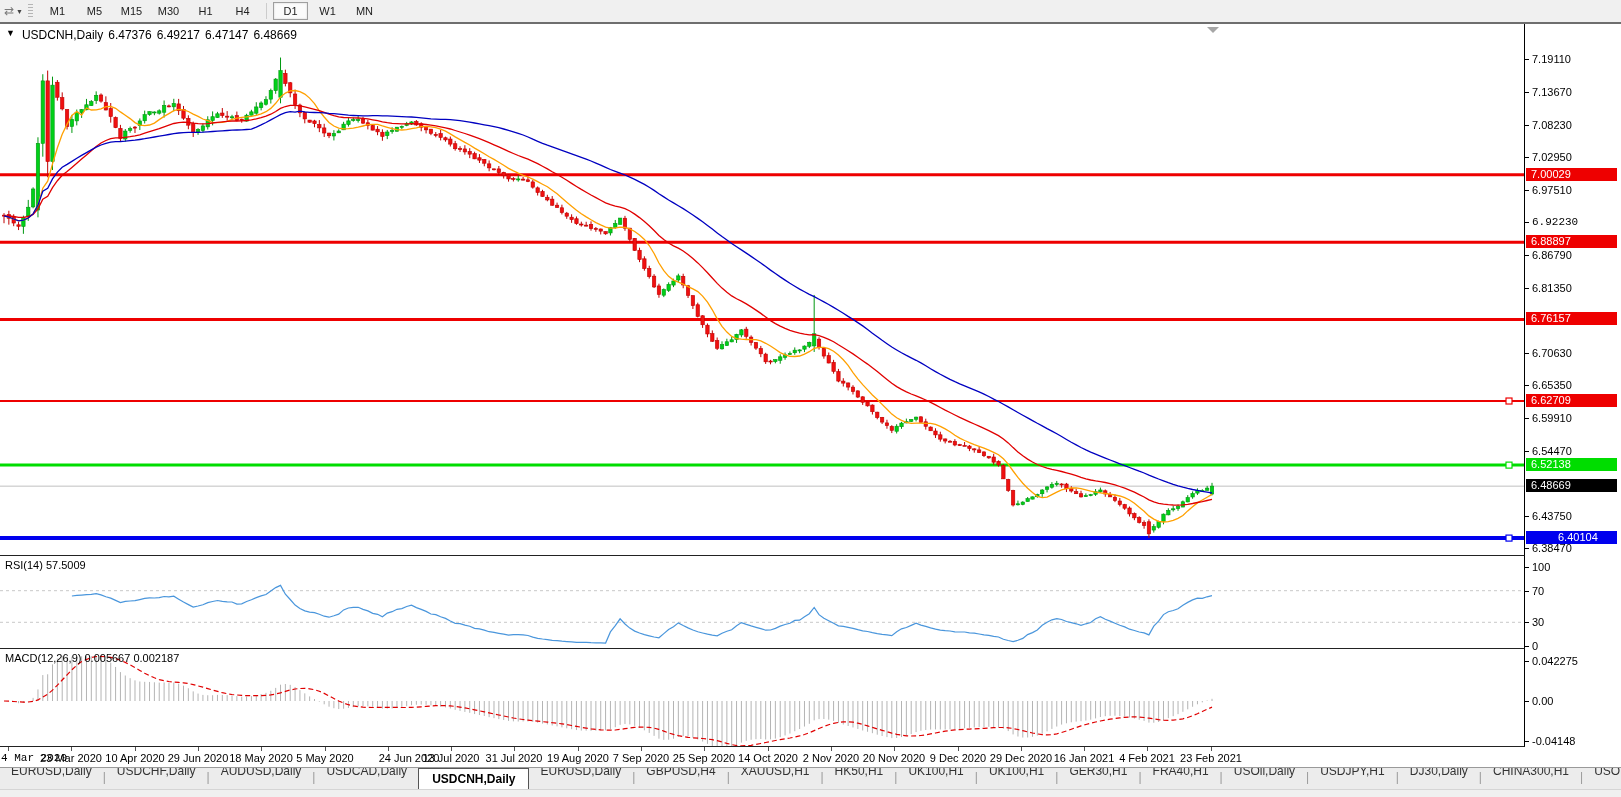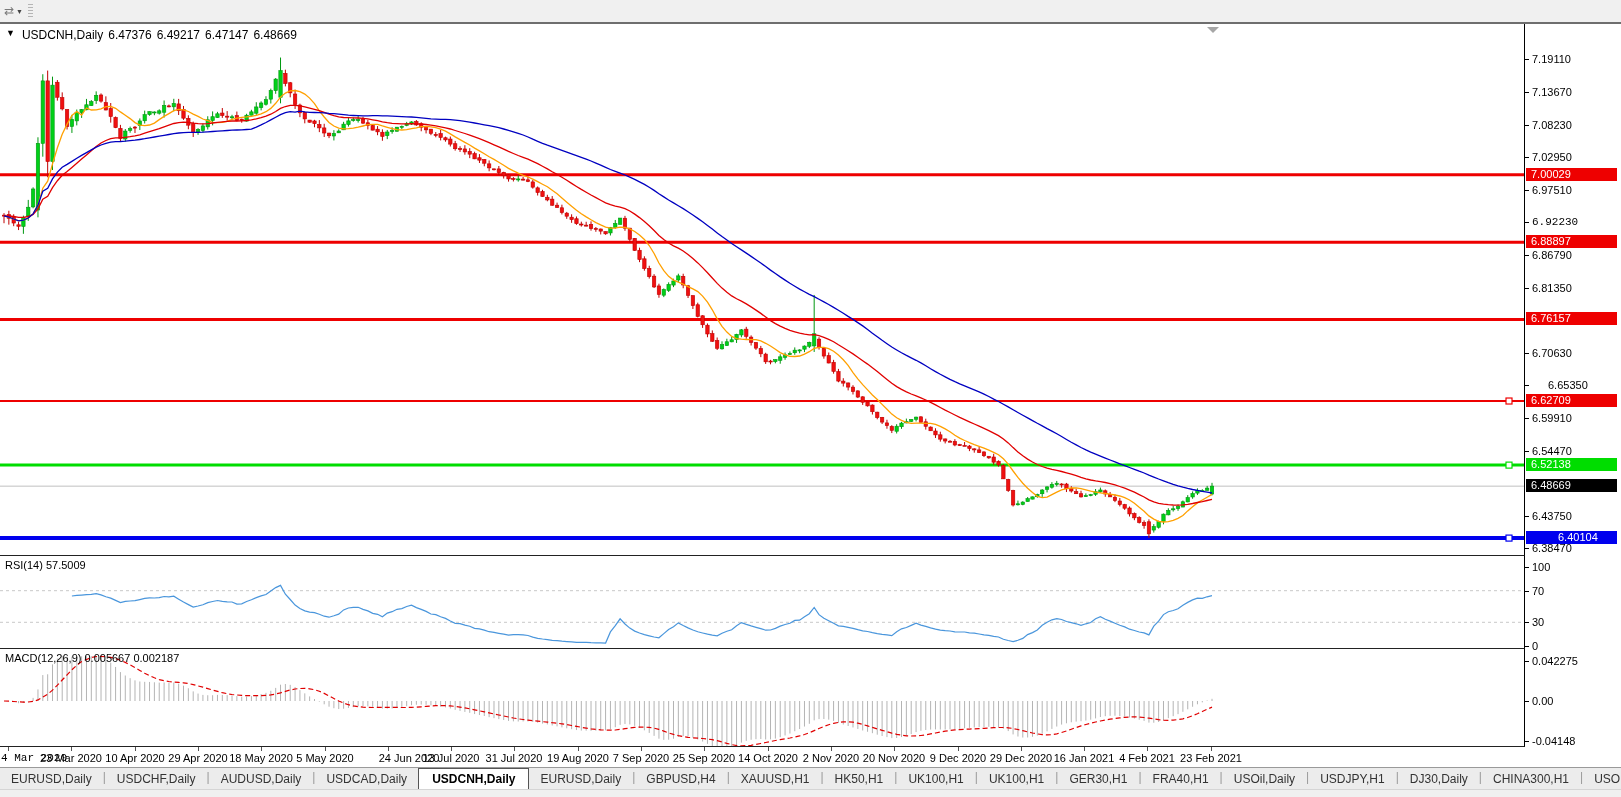--- a/index.html
+++ b/index.html
@@ -35,34 +35,46 @@
   #axis-layer{position:absolute;left:1525px;top:0;width:96px;height:743px;background:#fff;z-index:6;}
   .axis-tick{position:absolute;left:7px;font-size:11px;color:#000;white-space:nowrap;}
   .axis-dash{position:absolute;left:0;width:4px;height:1px;background:#000;}
   .axis-badge{position:absolute;left:1px;width:91px;height:13px;color:#fff;font-size:11px;
     line-height:13px;padding-left:5px;box-sizing:border-box;white-space:nowrap;}
   .date-label{position:absolute;top:5px;font-size:11px;color:#000;white-space:nowrap;}
   .date-tick{position:absolute;top:0;width:1px;height:4px;background:#555;}
   
   .tabs-bar{position:absolute;left:0;top:767px;width:1621px;height:22px;background:#ececec;
     border-top:1px solid #9a9a9a;display:flex;align-items:flex-end;overflow:hidden;}
-  .tab{font-size:12px;color:#333;padding:3px 11px 4px 11px;white-space:nowrap;cursor:default;}
+  .tab{font-size:12px;color:#333;padding:3px 11px 20px 11px;white-space:nowrap;cursor:default;}
   .tab.active{background:#fff;border:1px solid #555;border-bottom:none;font-weight:bold;color:#000;
     padding:3px 13px 5px 13px;margin-bottom:-1px;}
   .tab-sep{color:#999;font-size:12px;padding-bottom:4px;}
   .bottom-strip{position:absolute;left:0;top:789px;width:1621px;height:8px;background:#f0f0f0;
     border-top:1px solid #d5d5d5;}
 </style>
 </head>
 <body>
 
 <div class="toolbar">
   <span class="tb-icon">⇄</span>
   <span class="tb-caret">▼</span>
   <span class="tb-grip"></span>
+  <div id="tf-buttons" style="display:flex;align-items:center;">
+      <div class="tf-btn">M1</div>
+      <div class="tf-btn">M5</div>
+      <div class="tf-btn">M15</div>
+      <div class="tf-btn">M30</div>
+      <div class="tf-btn">H1</div>
+      <div class="tf-btn">H4</div>
+      <div class="tb-divider"></div>
+      <div class="tf-btn active">D1</div>
+      <div class="tf-btn">W1</div>
+      <div class="tf-btn">MN</div>
+    </div>
 </div>
 
 <div class="chart-area">
   <div class="panel" id="main-panel">
     <svg id="main-svg" width="1524" height="531">
         <line x1="0" y1="462.15338541666625" x2="1524" y2="462.15338541666625" stroke="#c0c0c0" stroke-width="1"></line>
         <g>
           <line x1="0" y1="150.70695684523804" x2="1524" y2="150.70695684523804" stroke="#ee0000" stroke-width="3"></line>
           <line x1="0" y1="218.21127232142857" x2="1524" y2="218.21127232142857" stroke="#ee0000" stroke-width="3"></line>
           <line x1="0" y1="295.46648065476177" x2="1524" y2="295.46648065476177" stroke="#ee0000" stroke-width="3"></line>
@@ -856,21 +868,21 @@
     <div class="ind-label">MACD(12,26,9) 0.005667 0.002187</div>
   </div>
   <div id="date-strip">
       <div class="date-tick" style="left: 8px;"></div>
       <div class="date-label" style="left: 1px; font-family: Liberation Mono, monospace;">4 Mar 2020</div>
       <div class="date-tick" style="left: 71px;"></div>
       <div class="date-label" style="left: 71px; transform: translateX(-50%);">23 Mar 2020</div>
       <div class="date-tick" style="left: 135px;"></div>
       <div class="date-label" style="left: 135px; transform: translateX(-50%);">10 Apr 2020</div>
       <div class="date-tick" style="left: 198px;"></div>
-      <div class="date-label" style="left: 198px; transform: translateX(-50%);">29 Apr 2020</div>
+      <div class="date-label" style="left: 198px; transform: translateX(-50%);">29 Jun 2020</div>
       <div class="date-tick" style="left: 261px;"></div>
       <div class="date-label" style="left: 261px; transform: translateX(-50%);">18 May 2020</div>
       <div class="date-tick" style="left: 325px;"></div>
       <div class="date-label" style="left: 325px; transform: translateX(-50%);">5 May 2020</div>
       <div class="date-tick" style="left: 388px;"></div>
       <div class="date-label" style="left: 409px; transform: translateX(-50%);">24 Jun 2020</div>
       <div class="date-tick" style="left: 451px;"></div>
       <div class="date-label" style="left: 451px; transform: translateX(-50%);">13 Jul 2020</div>
       <div class="date-tick" style="left: 514px;"></div>
       <div class="date-label" style="left: 514px; transform: translateX(-50%);">31 Jul 2020</div>
@@ -910,21 +922,21 @@
       <div class="axis-tick" style="top: 160px;">6.97510</div>
       <div class="axis-dash" style="top: 198px;"></div>
       <div class="axis-tick" style="top: 192px; font-family: Liberation Mono, monospace;">6.92230</div>
       <div class="axis-dash" style="top: 231px;"></div>
       <div class="axis-tick" style="top: 225px;">6.86790</div>
       <div class="axis-dash" style="top: 264px;"></div>
       <div class="axis-tick" style="top: 258px;">6.81350</div>
       <div class="axis-dash" style="top: 329px;"></div>
       <div class="axis-tick" style="top: 323px;">6.70630</div>
       <div class="axis-dash" style="top: 361px;"></div>
-      <div class="axis-tick" style="top: 355px; margin-left: 16px;">6.65350</div>
+      <div class="axis-tick" style="top: 355px;">6.65350</div>
       <div class="axis-dash" style="top: 394px;"></div>
       <div class="axis-tick" style="top: 388px;">6.59910</div>
       <div class="axis-dash" style="top: 427px;"></div>
       <div class="axis-tick" style="top: 421px;">6.54470</div>
       <div class="axis-dash" style="top: 492px;"></div>
       <div class="axis-tick" style="top: 486px;">6.43750</div>
       <div class="axis-dash" style="top: 524px;"></div>
       <div class="axis-tick" style="top: 518px;">6.38470</div>
       <div class="axis-badge" style="top: 144px; background: rgb(238, 0, 0);">7.00029</div>
       <div class="axis-badge" style="top: 211px; background: rgb(238, 0, 0);">6.88897</div>

